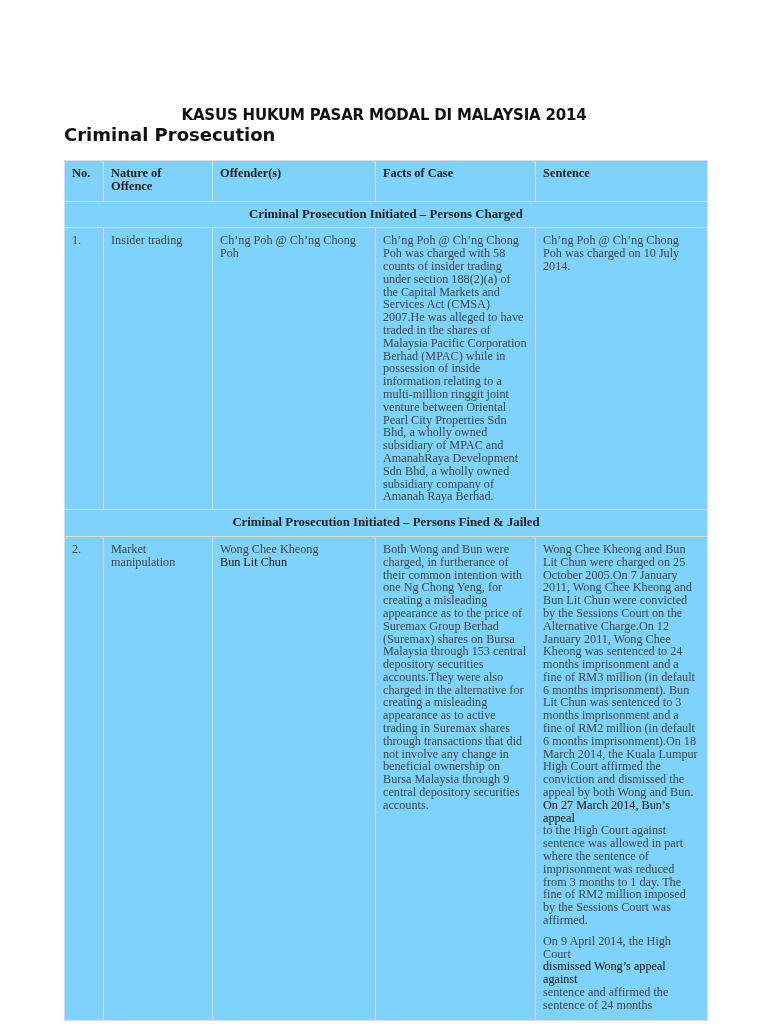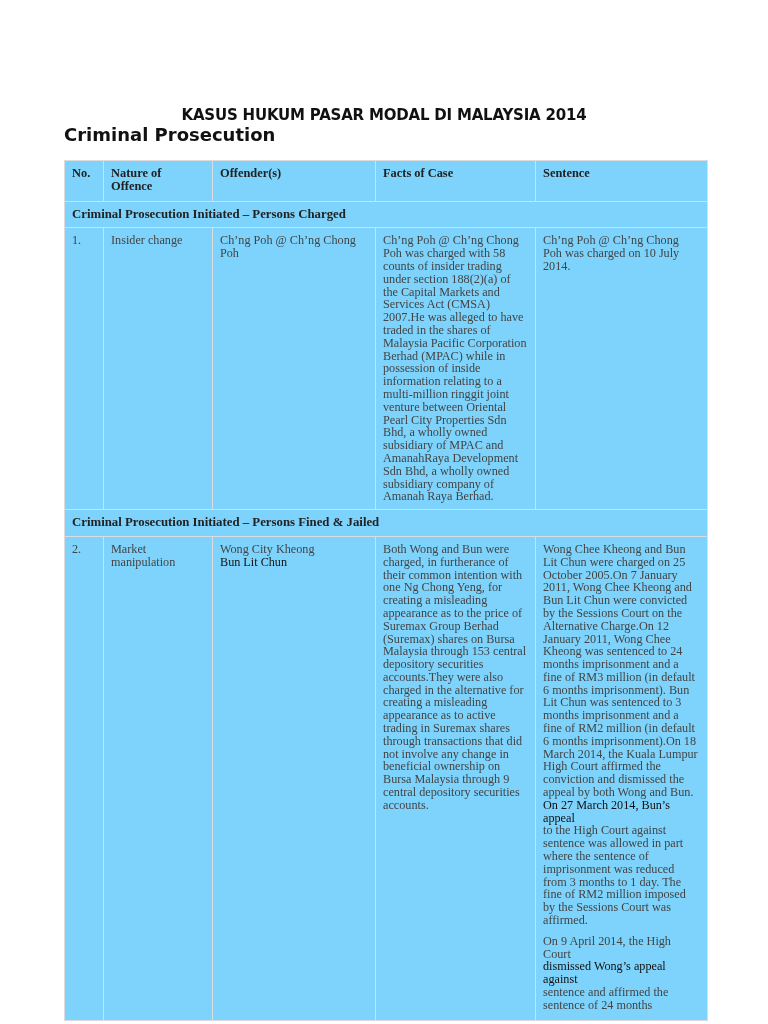--- a/index.html
+++ b/index.html
@@ -67,20 +67,21 @@
     .col-no { width: 39px; }
     .col-nature { width: 109px; }
     .col-offender { width: 163px; }
     .col-facts { width: 160px; }
     .col-sentence { width: 172px; }
     tr.group td {
       font-weight: bold;
       color: #222222;
       font-size: 12.8px;
       padding-bottom: 7px;
+      text-align: center;
     }
     .dark { color: #111111; }
     .para { display: block; }
     .para + .para.gap { margin-top: 8px; }
     tr.row-1 td { height: 220px; }
     tr.row-2 td { padding-bottom: 8px; }
   </style>
 </head>
 <body>
 
@@ -102,38 +103,38 @@
     <th>Offender(s)</th>
     <th>Facts of Case</th>
     <th>Sentence</th>
   </tr>
 
   <tr class="group">
     <td colspan="5">Criminal Prosecution Initiated – Persons Charged</td>
   </tr>
   <tr class="row-1">
     <td>1.</td>
-    <td>Insider change</td>
+    <td>Insider trading</td>
     <td>
       <span class="para">Ch’ng Poh @ Ch’ng Chong Poh</span>
     </td>
     <td>Ch’ng Poh @ Ch’ng Chong Poh was charged with 58 counts of insider trading under section 188(2)(a) of the Capital Markets and Services Act (CMSA) 2007.He was alleged to have traded in the shares of Malaysia Pacific Corporation Berhad (MPAC) while in possession of inside information relating to a multi-million ringgit joint venture between Oriental Pearl City Properties Sdn Bhd, a wholly owned subsidiary of MPAC and AmanahRaya Development Sdn Bhd, a wholly owned subsidiary company of Amanah Raya Berhad.</td>
     <td>
       <span class="para">Ch’ng Poh @ Ch’ng Chong Poh was charged on 10 July 2014.</span>
     </td>
   </tr>
 
   <tr class="group">
     <td colspan="5">Criminal Prosecution Initiated – Persons Fined &amp; Jailed</td>
   </tr>
   <tr class="row-2">
     <td>2.</td>
     <td>Market manipulation</td>
     <td>
-      <span class="para">Wong City Kheong</span>
+      <span class="para">Wong Chee Kheong</span>
       <span class="para dark">Bun Lit Chun</span>
     </td>
     <td>Both Wong and Bun were charged, in furtherance of their common intention with one Ng Chong Yeng, for creating a misleading appearance as to the price of Suremax Group Berhad (Suremax) shares on Bursa Malaysia through 153 central depository securities accounts.They were also charged in the alternative for creating a misleading appearance as to active trading in Suremax shares through transactions that did not involve any change in beneficial ownership on Bursa Malaysia through 9 central depository securities accounts.</td>
     <td>
       <span class="para">Wong Chee Kheong and Bun Lit Chun were charged on 25 October 2005.On 7 January 2011, Wong Chee Kheong and Bun Lit Chun were convicted by the Sessions Court on the Alternative Charge.On 12 January 2011, Wong Chee Kheong was sentenced to 24 months imprisonment and a fine of RM3 million (in default 6 months imprisonment). Bun Lit Chun was sentenced to 3 months imprisonment and a fine of RM2 million (in default 6 months imprisonment).On 18 March 2014, the Kuala Lumpur High Court affirmed the conviction and dismissed the appeal by both Wong and Bun.</span>
       <span class="para dark">On 27 March 2014, Bun’s appeal</span>
       <span class="para">to the High Court against sentence was allowed in part where the sentence of imprisonment was reduced  from 3 months to 1 day. The fine of RM2 million imposed by the Sessions Court was affirmed.</span>
       <span class="para gap">On 9 April 2014, the High Court</span>
       <span class="para dark">dismissed Wong’s appeal against</span>
       <span class="para">sentence and affirmed the sentence of 24 months</span>

